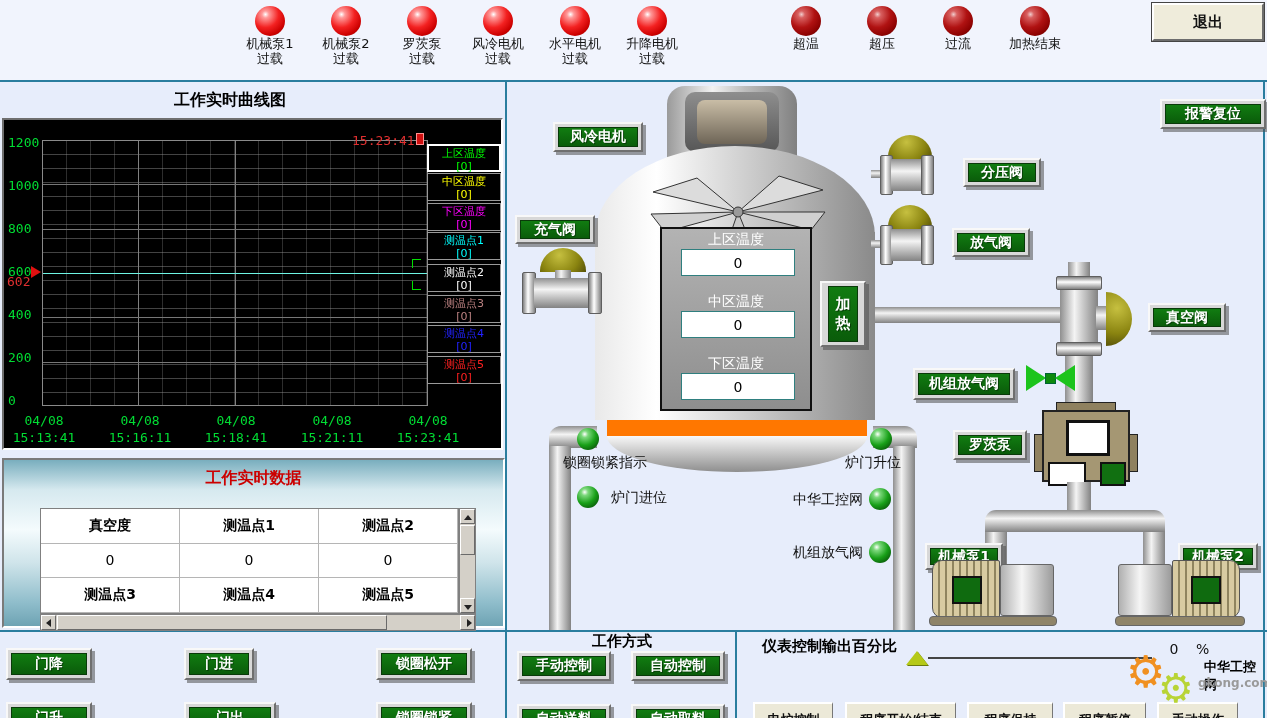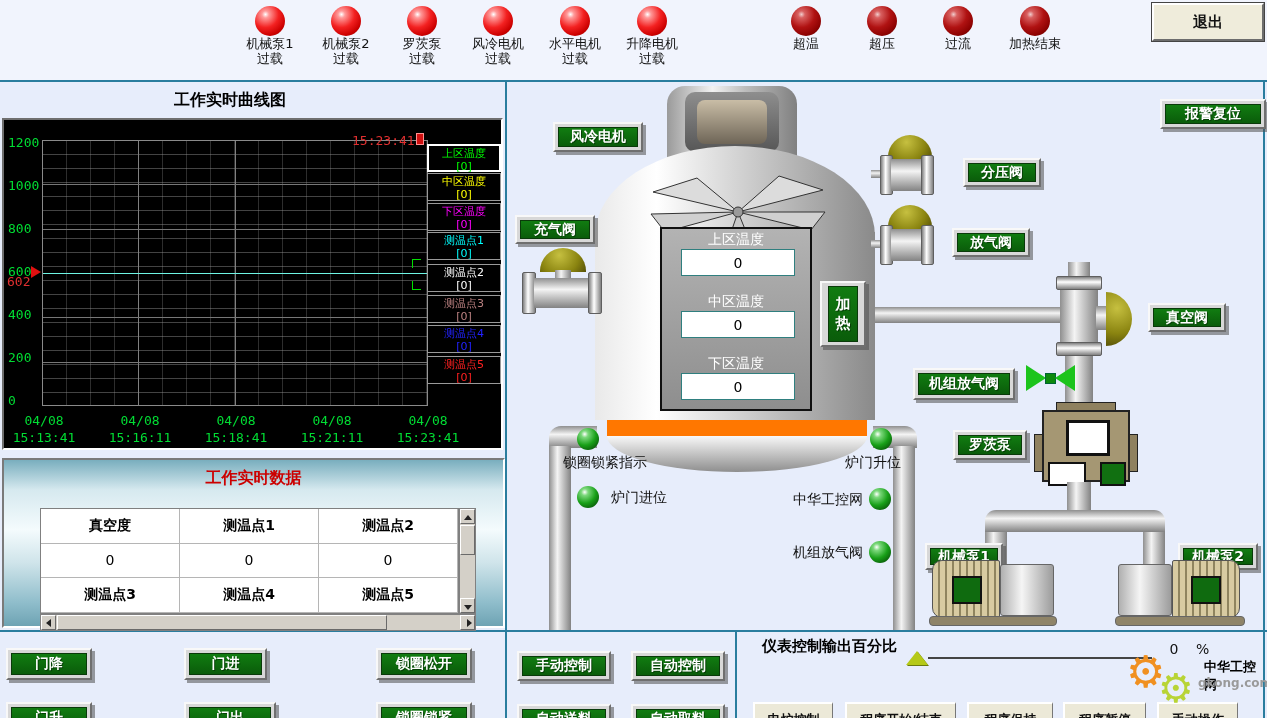--- a/index.html
+++ b/index.html
@@ -260,36 +260,37 @@
       <div class="sb-btn" style="left:16px;top:0;width:330px"></div>
       <div class="sb-btn" style="right:0;top:0">
         <div class="tri" style="left:6px;top:3px;border-top:4px solid transparent;border-bottom:4px solid transparent;border-left:5px solid #222"></div>
         </div>
     </div>
   </div>
 
   <div class="gbtn" style="left:6px;top:648px;width:86px;height:32px">
     <div class="gface">门降</div>
     </div>
-  <div class="gbtn" style="left:184px;top:648px;width:83px;height:32px">
+  <div class="gbtn" style="left:184px;top:648px;width:70px;height:32px">
     <div class="gface">门进</div>
     </div>
   <div class="gbtn" style="left:376px;top:648px;width:96px;height:32px">
     <div class="gface">锁圈松开</div>
     </div>
   <div class="gbtn" style="left:6px;top:702px;width:86px;height:32px">
     <div class="gface">门升</div>
     </div>
   <div class="gbtn" style="left:184px;top:702px;width:92px;height:32px">
     <div class="gface">门出</div>
     </div>
   <div class="gbtn" style="left:376px;top:702px;width:96px;height:32px">
     <div class="gface">锁圈锁紧</div>
     </div>
 
+  <div class="abs" style="left:508px;top:632px;width:228px;text-align:center;font-weight:bold;font-size:15px;color:#000">工作方式</div>
   <div class="gbtn" style="left:517px;top:651px;width:94px;height:30px">
     <div class="gface">手动控制</div>
     </div>
   <div class="gbtn" style="left:631px;top:651px;width:94px;height:30px">
     <div class="gface">自动控制</div>
     </div>
   <div class="gbtn" style="left:517px;top:704px;width:94px;height:30px">
     <div class="gface">自动送料</div>
     </div>
   <div class="gbtn" style="left:631px;top:704px;width:94px;height:30px">

